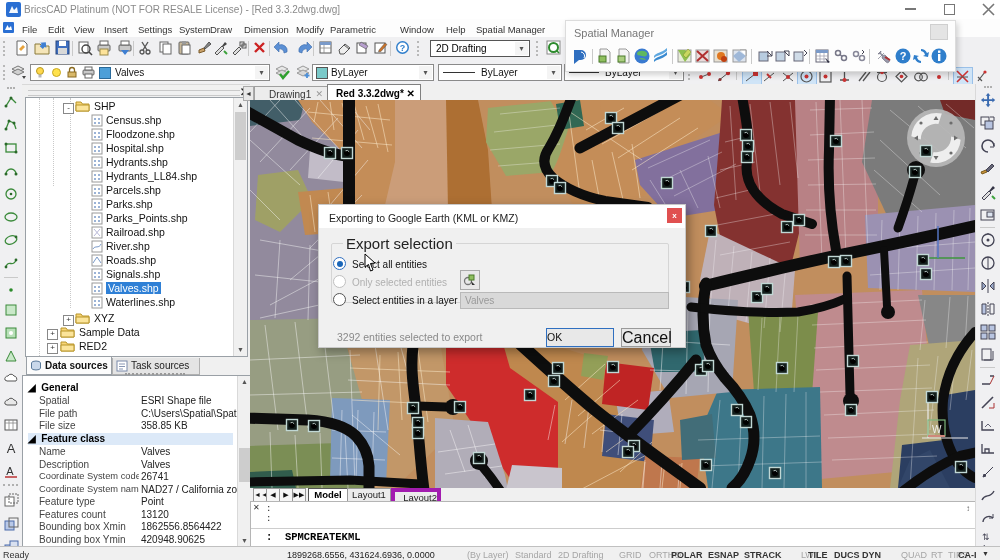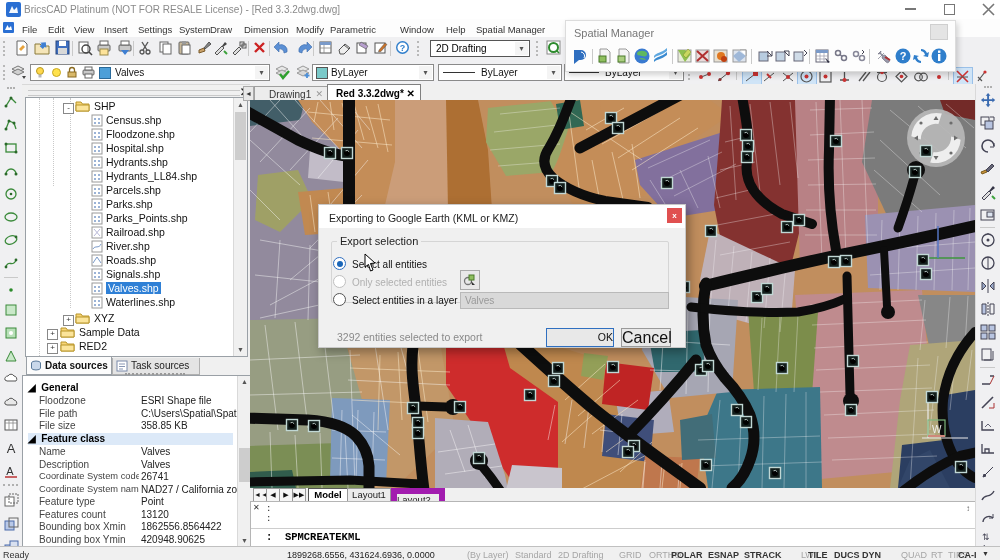--- a/index.html
+++ b/index.html
@@ -545,21 +545,21 @@
           <path d="M3 4 h6 M3 6.5 h6 M3 9 h4" stroke="#7a8aaa" stroke-width="0.9"></path>
         </svg>
    <span style="position:absolute;left:18px;top:2px">Task sources</span>
   </div>
   <div style="position:absolute;left:100px;top:16px;width:60px;border-top:2px dotted #999"></div>
  </div>
 </div>
 
 <div id="proppanel" class="abs">
  <div class="prow" style="top:6px;left:5px;font-weight:bold;color:#000">◢&nbsp;&nbsp;General</div>
- <div class="prow" style="top:19px;left:16px;color:#444">Floodzone</div>
+ <div class="prow" style="top:19px;left:16px;color:#444">Spatial</div>
     <div class="prow" style="top:19px;left:118px">ESRI Shape file</div>
  <div class="prow" style="top:31.5px;left:16px;color:#444">File path</div>
     <div class="prow" style="top:31.5px;left:118px">C:\Users\Spatial\Spatial M</div>
  <div class="prow" style="top:44px;left:16px;color:#444">File size</div>
     <div class="prow" style="top:44px;left:118px">358.85 KB</div>
  <div class="prow" style="top:56.5px;left:5px;font-weight:bold;color:#000;background:#dce9f8;width:205px;height:12px;">
       <span style="position:absolute;left:0">◢&nbsp;&nbsp;Feature class</span>
     </div>
  <div class="prow" style="top:70px;left:16px;color:#444">Name</div>
     <div class="prow" style="top:70px;left:118px">Valves</div>
@@ -799,21 +799,21 @@
 </svg>
 </div>
 
 <div id="modelbar" class="abs">
  <div style="position:absolute;left:3px;top:0px;width:12px;height:12px;background:#f6f6f6;border:1px solid #999;font-size:7px;text-align:center;line-height:12px;color:#111">◄◄</div>
  <div style="position:absolute;left:16px;top:0px;width:12px;height:12px;background:#f6f6f6;border:1px solid #999;font-size:7px;text-align:center;line-height:12px;color:#111">◀</div>
  <div style="position:absolute;left:29px;top:0px;width:12px;height:12px;background:#f6f6f6;border:1px solid #999;font-size:7px;text-align:center;line-height:12px;color:#111">▶</div>
  <div style="position:absolute;left:42px;top:0px;width:12px;height:12px;background:#f6f6f6;border:1px solid #999;font-size:7px;text-align:center;line-height:12px;color:#111">▶▶</div>
  <div style="position:absolute;left:58px;top:0px;width:38px;height:12px;background:#fff;border:1px solid #555;font-size:9.5px;font-weight:bold;text-align:center;line-height:12px;color:#000">Model</div>
  <div style="position:absolute;left:97px;top:0px;width:42px;height:12px;background:#ececec;border:1px solid #999;font-size:9.5px;text-align:center;line-height:12px;color:#222">Layout1</div>
- <div style="position:absolute;left:141px;top:0px;width:42px;height:12px;background:#ececec;border:6px solid #a21caf;font-size:9.5px;text-align:left;line-height:12px;color:#222">Layout2</div>
+ <div style="position:absolute;left:141px;top:0px;width:42px;height:12px;background:#ececec;border:4px solid #a21caf;font-size:9.5px;text-align:right;line-height:12px;color:#222">Layout2</div>
 </div>
 
 <div id="cmdline" class="abs">
  <div style="position:absolute;left:2px;top:1px;font-size:8px;color:#333">✕</div>
  <div style="position:absolute;left:15px;top:2px;font-family:'Liberation Mono',monospace;font-size:9px;color:#222">:</div>
  <div style="position:absolute;left:15px;top:12px;font-family:'Liberation Mono',monospace;font-size:9px;color:#222">:</div>
  <div style="position:absolute;left:0;top:26px;width:100%;height:1px;background:#cdcdcd"></div>
  <div style="position:absolute;left:15px;top:29px;font-family:'Liberation Mono',monospace;font-size:10.5px;font-weight:bold;color:#000">:&nbsp;&nbsp;SPMCREATEKML</div>
  <div style="position:absolute;right:6px;top:2px;font-size:8px;color:#666">↕</div>
 </div>
@@ -1019,38 +1019,38 @@
       <rect x="8" y="3.5" width="2.4" height="2.4" fill="#fff"></rect>
     </svg>
 </div>
 
 <div id="dialog" class="abs">
  <div id="dlgtitle">
   <span style="position:absolute;left:10px;top:7px;font-size:10.5px;color:#222">Exporting to Google Earth (KML or KMZ)</span>
   <div style="position:absolute;right:3px;top:3px;width:15px;height:15px;background:#e05050;color:#fff;font-size:8px;text-align:center;line-height:15px;font-weight:bold">x</div>
  </div>
  <fieldset style="position:absolute;left:12px;top:30px;width:336px;height:66px;border:1px solid #d5d5d5;border-radius:2px;margin:0;padding:0">
-  <legend style="font-size:11px;color:#222;margin-left:5px;padding:0 3px">Export selection</legend>
+  <legend style="font-size:15px;color:#222;margin-left:11px;padding:0 3px">Export selection</legend>
  </fieldset>
  <div class="radio" style="left:14px;top:52px;border-color:#2f6fc0"></div>
  <div style="position:absolute;left:17.5px;top:55.5px;width:6px;height:6px;border-radius:50%;background:#1a66b8"></div>
  <div style="position:absolute;left:33px;top:54px;font-size:10px;color:#111">Select all entities</div>
  <div class="radio" style="left:14px;top:70px;border-color:#c0c0c0"></div>
  <div style="position:absolute;left:33px;top:72px;font-size:10px;color:#b0b0b0">Only selected entities</div>
  <div style="position:absolute;left:141px;top:65px;width:18px;height:18px;background:#e8e8e8;border:1px solid #aaa">
   <svg width="14" height="14" style="position:absolute;left:2px;top:2px">
         <circle cx="5" cy="8" r="3.5" fill="none" stroke="#777" stroke-width="1.3"></circle>
         <rect x="6" y="2" width="5" height="5" fill="#8fbf5f" stroke="#4a7a2a"></rect>
         <path d="M8 8 l4 4 l-3 0 z" fill="#333"></path>
       </svg>
  </div>
  <div class="radio" style="left:14px;top:88px;border-color:#555"></div>
  <div style="position:absolute;left:33px;top:90px;font-size:10px;color:#111">Select entities in a layer</div>
  <div style="position:absolute;left:141px;top:87px;width:207px;height:15px;background:#d9d9d9;border:1px solid #b9b9b9">
   <span style="position:absolute;left:4px;top:2px;font-size:10px;color:#9a9a9a">Valves</span>
  </div>
  <div style="position:absolute;left:18px;top:126px;font-size:10.5px;color:#8a8a8a">3292 entities selected to export</div>
- <div style="position:absolute;left:227px;top:123px;width:66px;height:17px;background:#e8e8e8;border:1px solid #2f6fc0;font-size:10.5px;text-align:right;line-height:17px;color:#111">OK</div>
+ <div style="position:absolute;left:227px;top:123px;width:66px;height:17px;background:#e8e8e8;border:1px solid #2f6fc0;font-size:10.5px;text-align:left;line-height:17px;color:#111">OK</div>
  <div style="position:absolute;left:302px;top:123px;width:48px;height:17px;background:#e8e8e8;border:1px solid #9a9a9a;font-size:16px;text-align:center;line-height:17px;color:#111">Cancel</div>
  <svg style="position:absolute;left:44px;top:48px" width="16" height="20">
       <path d="M2 1 L12 10 L7.5 10.5 L10 17 L7.5 18 L5.5 11.5 L2 14 Z" fill="#fff" stroke="#000" stroke-width="1"></path>
     </svg>
 </div>
 
 </body></html>

